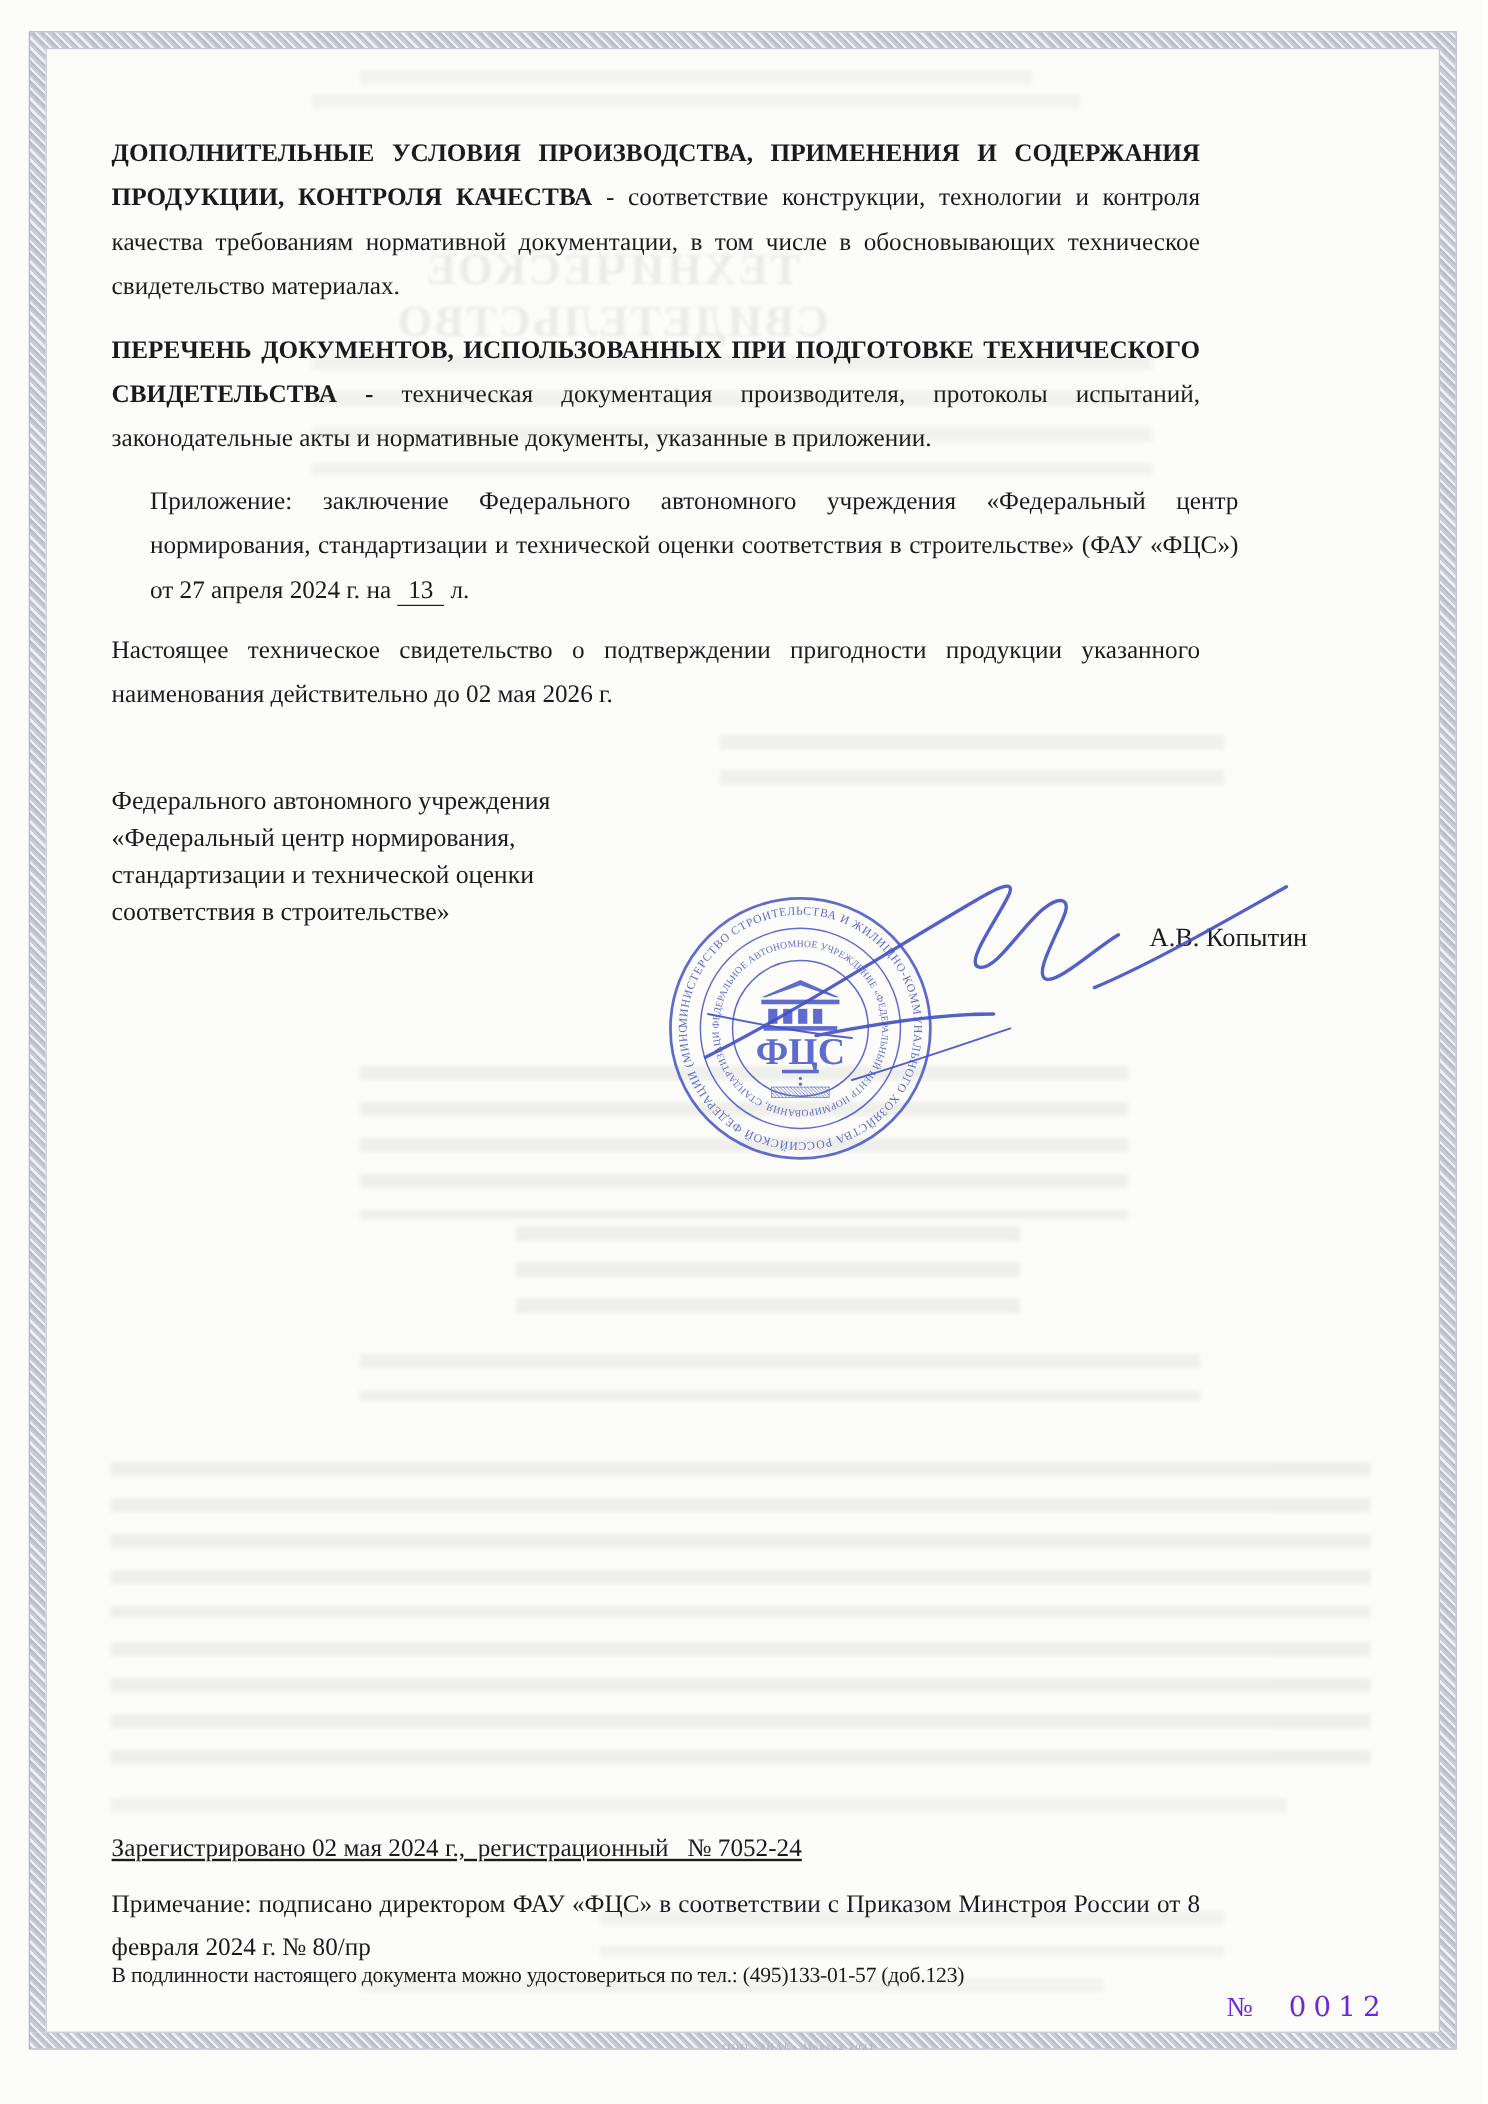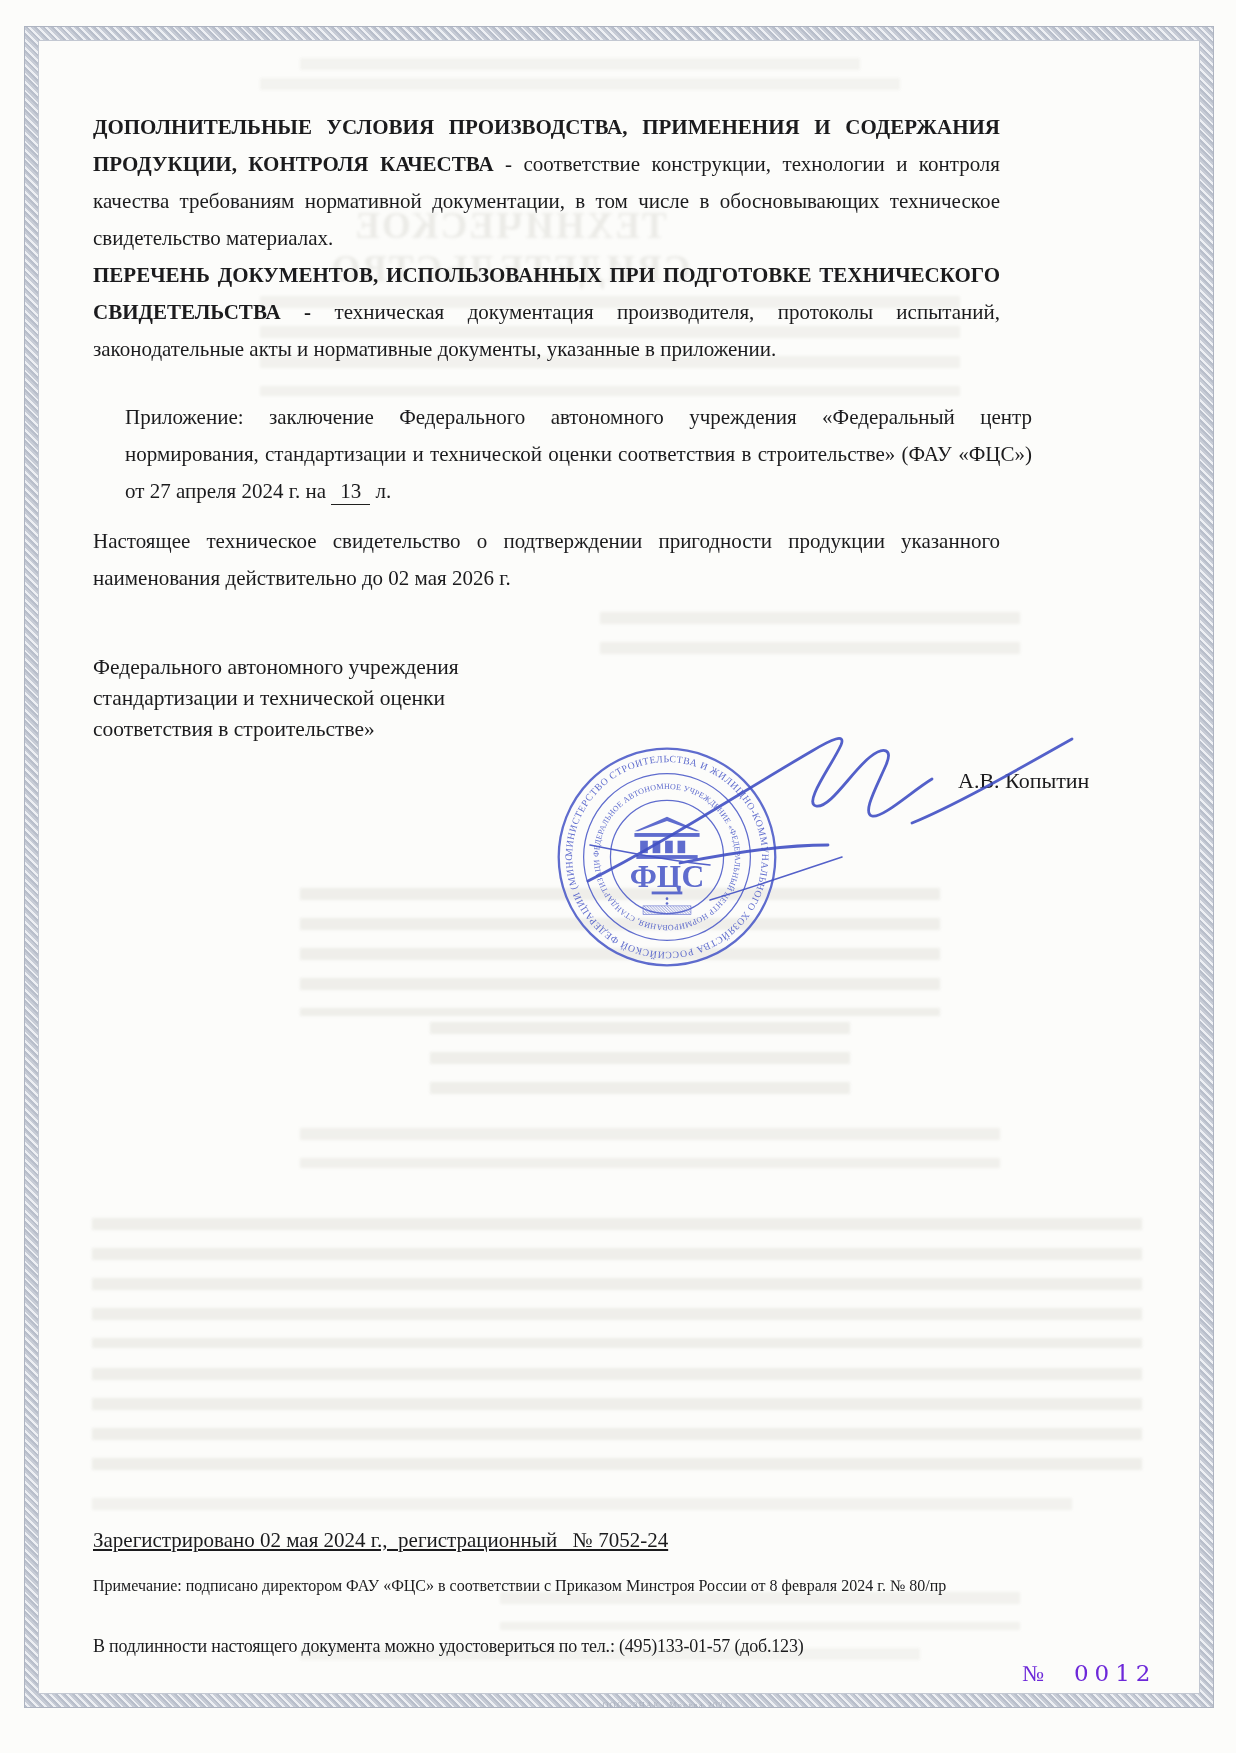--- a/index.html
+++ b/index.html
@@ -25,21 +25,21 @@
     transform:scaleX(-1);filter:blur(1.5px);pointer-events:none;
   }
   
   .content{position:relative;z-index:5;}
   .para{position:absolute;left:93px;width:907px;font-size:21px;line-height:37px;text-align:justify;}
   .b{font-weight:700;}
   .pages-underline{border-bottom:1.6px solid #20201f;padding:0 9px 1px 9px;}
   .director{position:absolute;left:93px;top:652px;font-size:21.5px;line-height:31px;}
   .signer{position:absolute;left:958px;top:768px;font-size:22px;}
   .reg-line{position:absolute;left:93px;top:1528px;font-size:21px;white-space:pre-wrap;text-decoration:underline;}
-  .note-line{position:absolute;left:93px;top:1568px;width:907px;font-size:16px;line-height:36px;text-align:justify;}
+  .note-line{position:absolute;left:93px;top:1568px;width:907px;font-size:21px;line-height:36px;text-align:justify;}
   .verify-line{position:absolute;left:93px;top:1636px;font-size:18px;letter-spacing:-0.2px;}
   .form-number{position:absolute;left:1022px;top:1660px;font-size:23px;color:#6d28d9;}
   .form-number .digits{letter-spacing:6px;margin-left:30px;font-family:"DejaVu Serif",serif;}
   .micro{position:absolute;left:0;top:1701px;width:100%;text-align:center;font-size:8px;
          color:#a9afbc;letter-spacing:1.5px;z-index:3;margin-left:48px;}
   
   .stamp{position:absolute;left:552px;top:742px;width:230px;height:230px;opacity:.88;z-index:6;}
   .signature{position:absolute;left:560px;top:695px;width:540px;height:210px;z-index:7;}
 </style>
 </head>
@@ -62,34 +62,35 @@
   <div class="ghost" style="left:300px;top:1648px;width:620px;height:18px;opacity:.3;"></div>
 
   <div class="frame"></div>
 
   <div class="content">
 
     <p class="para" style="top:88px;">
       <span class="b">ДОПОЛНИТЕЛЬНЫЕ УСЛОВИЯ ПРОИЗВОДСТВА, ПРИМЕНЕНИЯ И СОДЕРЖАНИЯ ПРОДУКЦИИ, КОНТРОЛЯ КАЧЕСТВА</span><span> - соответствие конструкции, технологии и контроля качества требованиям нормативной документации, в том числе в обосновывающих техническое свидетельство материалах.</span>
     </p>
 
-    <p class="para" style="top:236px;">
+    <p class="para" style="top:252px;">
       <span class="b">ПЕРЕЧЕНЬ ДОКУМЕНТОВ, ИСПОЛЬЗОВАННЫХ ПРИ ПОДГОТОВКЕ ТЕХНИЧЕСКОГО СВИДЕТЕЛЬСТВА -</span><span> техническая документация производителя, протоколы испытаний, законодательные акты и нормативные документы, указанные в приложении.</span>
     </p>
 
     <p class="para" style="top:378px;margin-left:32px;">
       <span>Приложение: заключение Федерального автономного учреждения «Федеральный центр нормирования, стандартизации и технической оценки соответствия  в строительстве» (ФАУ «ФЦС») от 27 апреля 2024 г. на </span><span class="pages-underline">13</span><span> л.</span>
     </p>
 
     <p class="para" style="top:502px;">
       <span>Настоящее техническое свидетельство о подтверждении пригодности продукции указанного наименования действительно до 02 мая 2026 г.</span>
     </p>
 
     <div class="director">
       <div>Федерального автономного учреждения</div>
+      <div>«Федеральный центр нормирования,</div>
       <div>стандартизации и технической оценки</div>
       <div>соответствия в строительстве»</div>
     </div>
 
     <div class="signer">А.В. Копытин</div>
 
     <svg class="stamp" viewBox="0 0 240 240" xmlns="http://www.w3.org/2000/svg">
       <defs>
         <path id="outerTextPath" d="M 21 120 A 99 99 0 1 1 219 120 A 99 99 0 1 1 21 120"></path>
         <path id="innerTextPath" d="M 49 120 A 71 71 0 1 1 191 120 A 71 71 0 1 1 49 120"></path>

